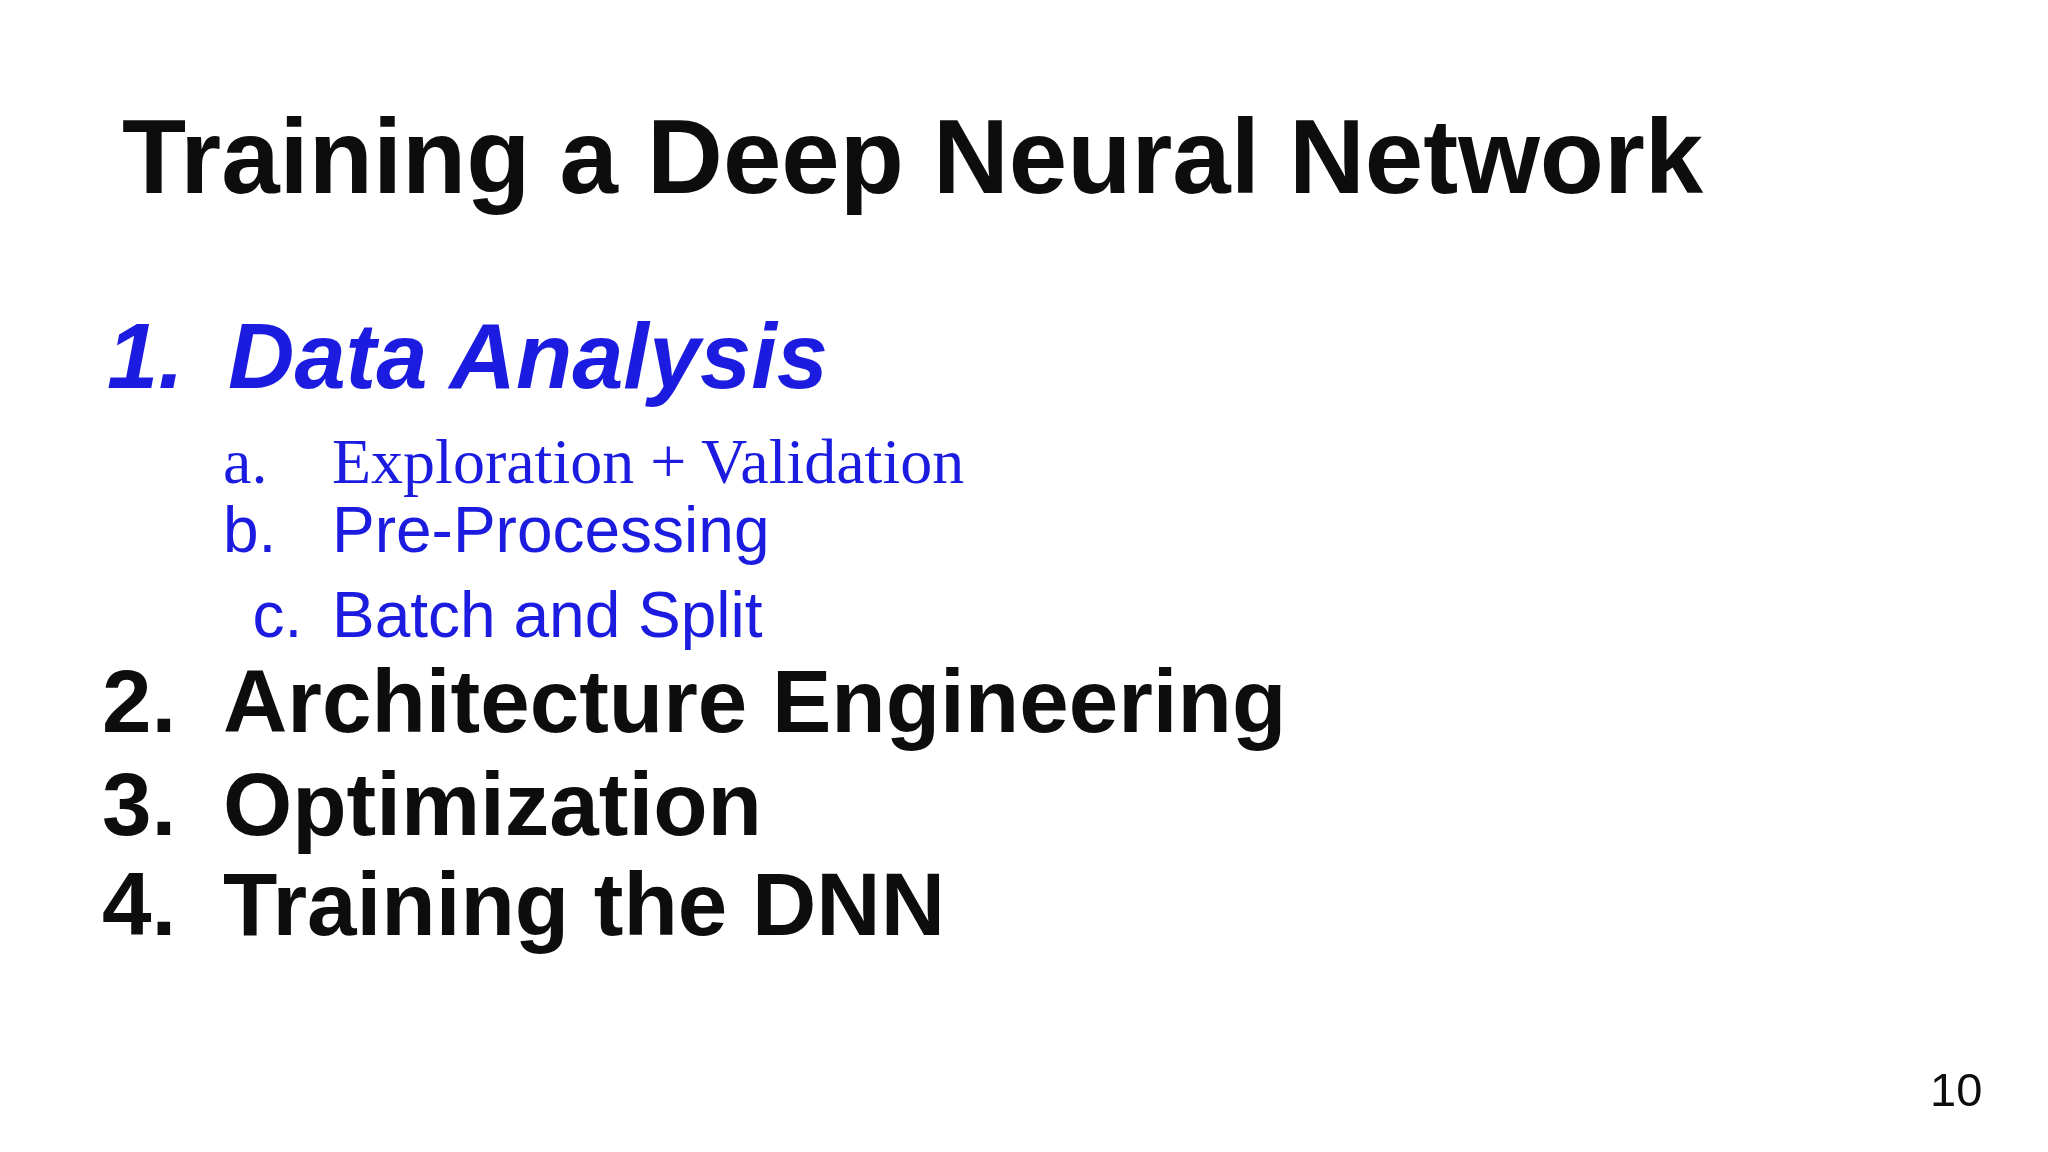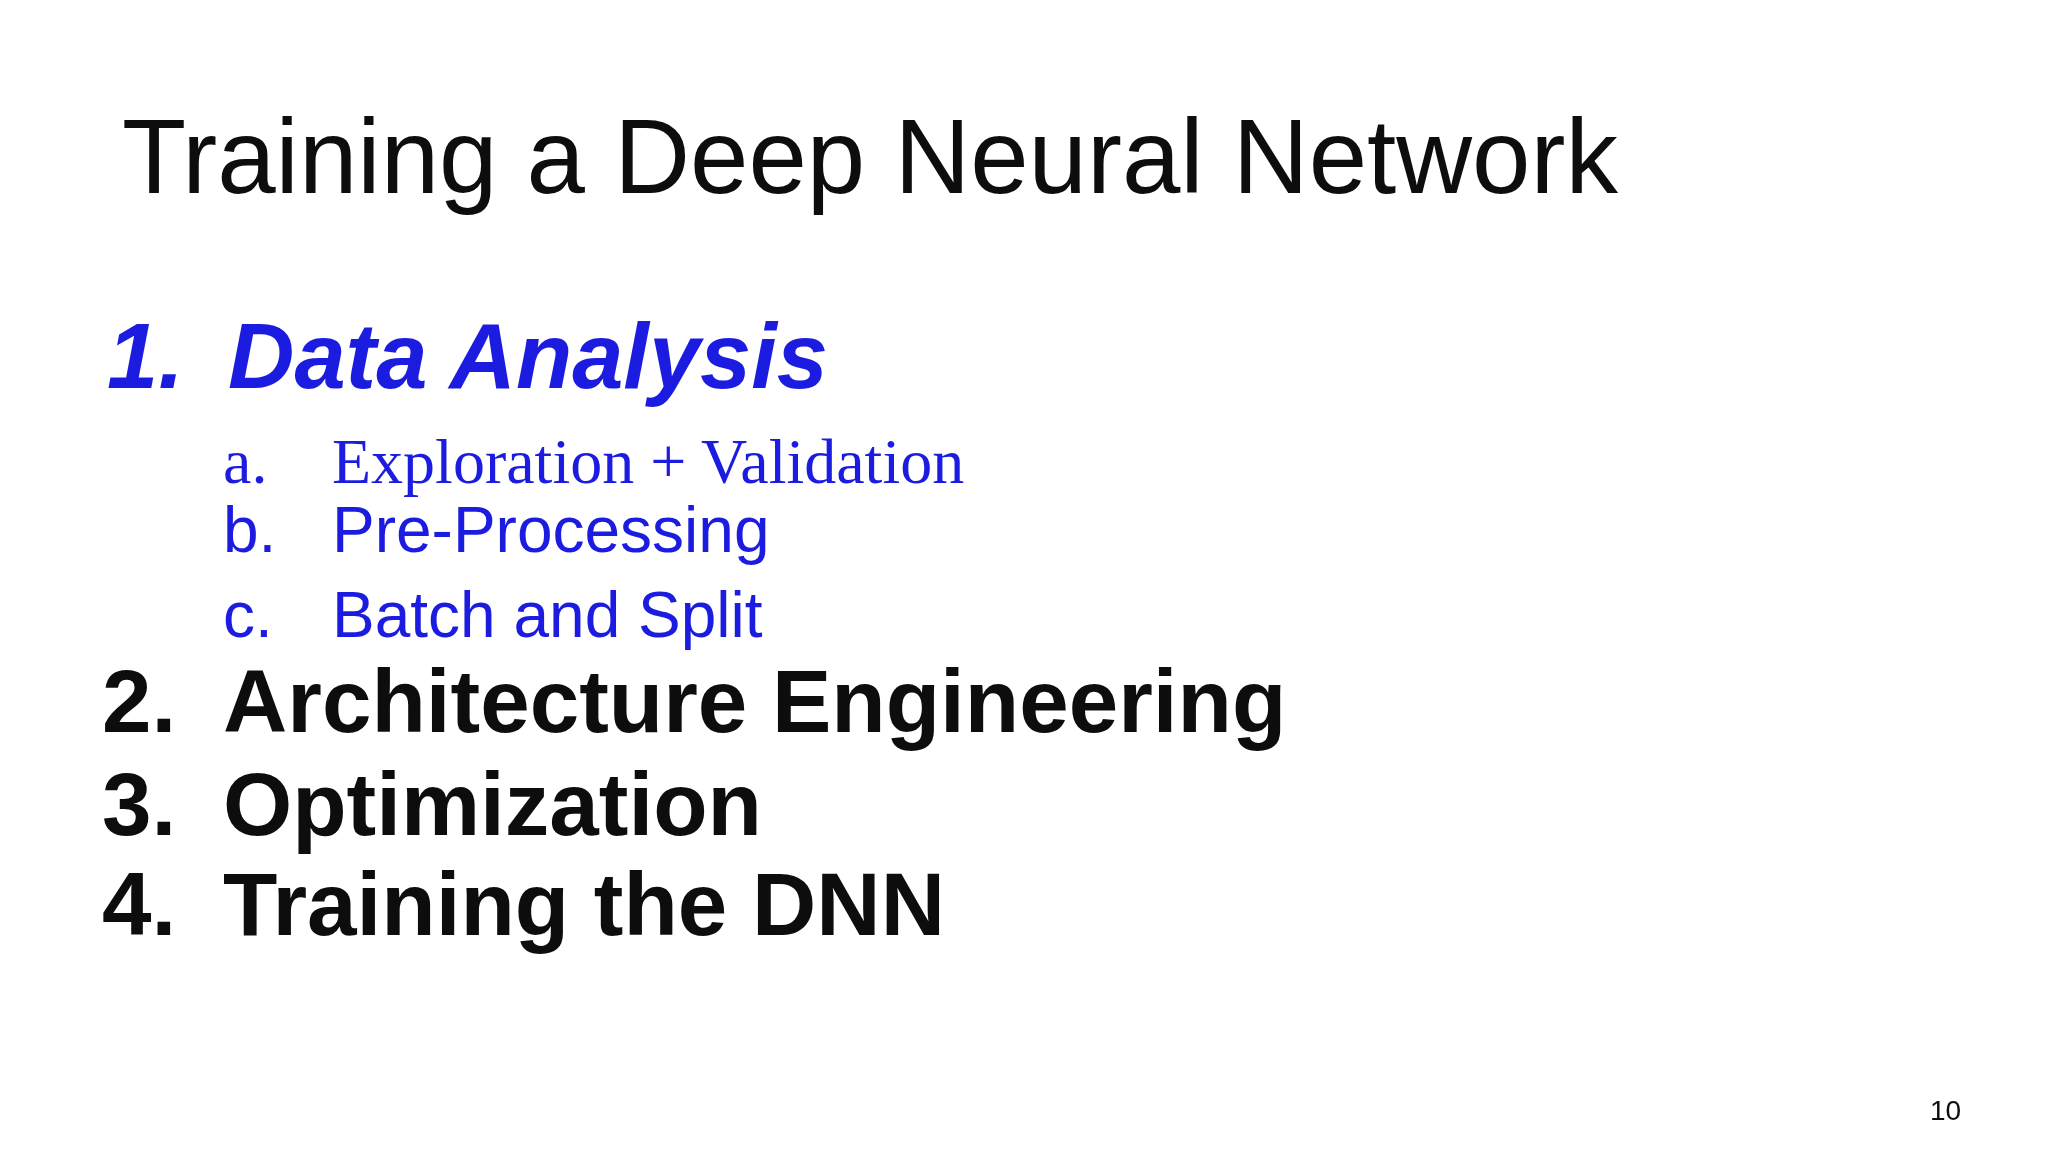--- a/index.html
+++ b/index.html
@@ -17,21 +17,21 @@
   }
   .line {
     position: absolute;
     white-space: nowrap;
     line-height: 1;
   }
   .slide-title {
     left: 122px;
     top: 104px;
     font-size: 105px;
-    font-weight: normal;
+    font-weight: bold;
     color: var(--black, #0d0d0d);
   }
   .item {
     color: var(--black, #0d0d0d);
     font-size: 89px;
     font-weight: bold;
   }
   .item .num {
     display: inline-block;
     width: 121px;
@@ -51,27 +51,26 @@
     left: 223px;
     font-size: 64px;
     color: var(--blue, #1c1ce0);
   }
   .subitem .num {
     display: inline-block;
     width: 109px;
   }
   .sub-a { top: 430px; font-family: Liberation Serif, serif; }
   .sub-b { top: 498px; }
-  .sub-c { top: 583px; }
+  .sub-c { top: 583px; text-align: center; }
   .page-number {
     left: 1930px;
     top: 1066px;
-    font-size: 28px;
+    font-size: 47px;
     color: var(--black, #0d0d0d);
-    margin-top: 31px;
   }
 </style>
 </head>
 <body>
 
 <div class="slide">
 
   <div class="line slide-title">Training a Deep Neural Network</div>
 
   <div class="line item item-1">

